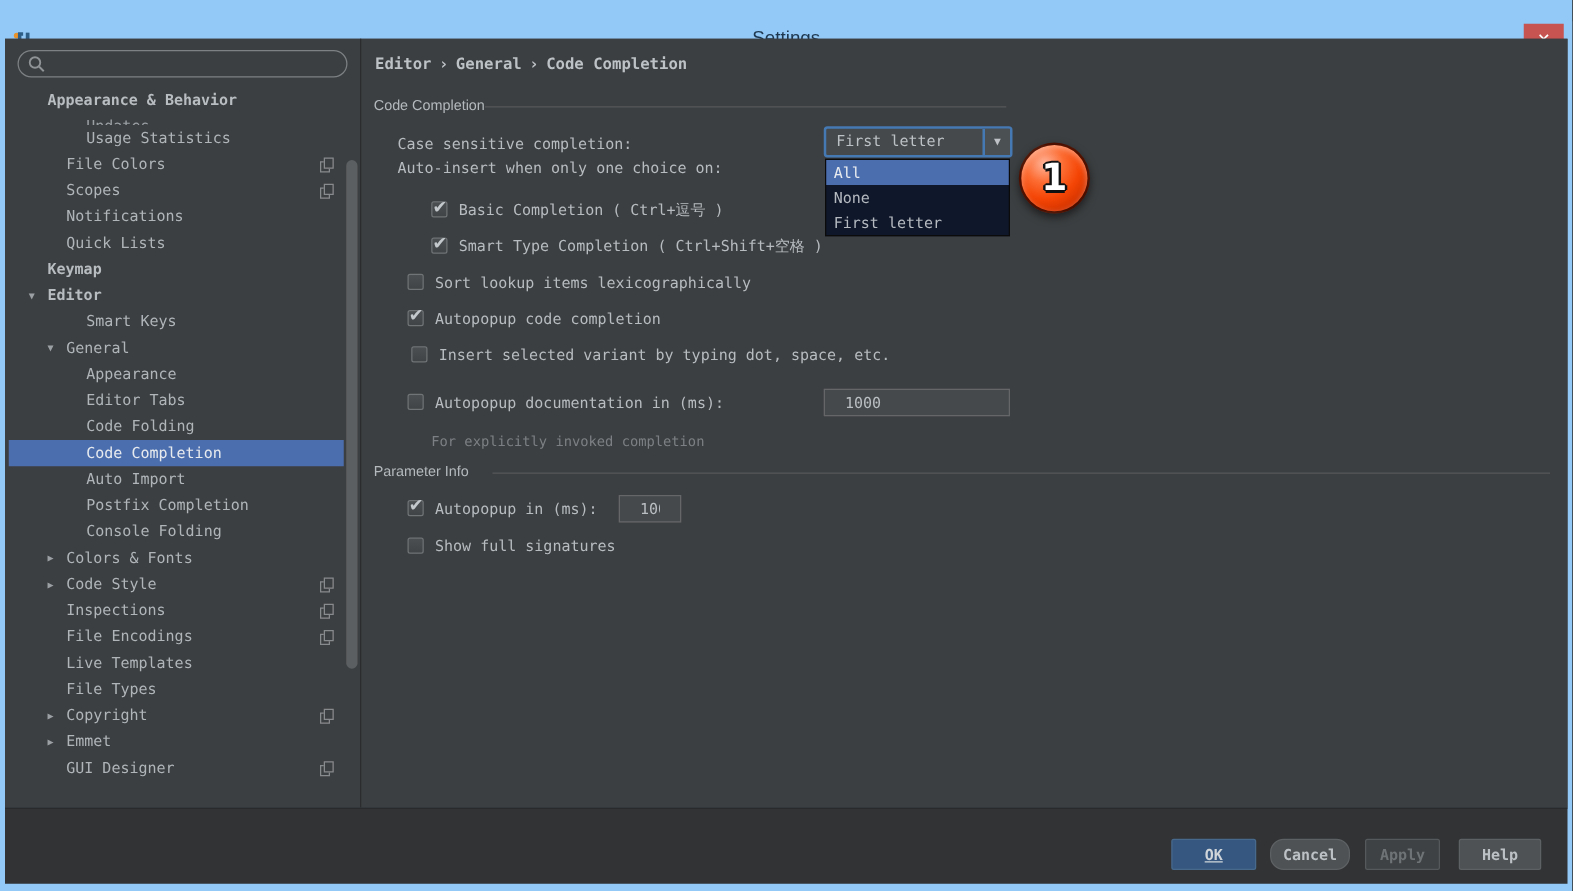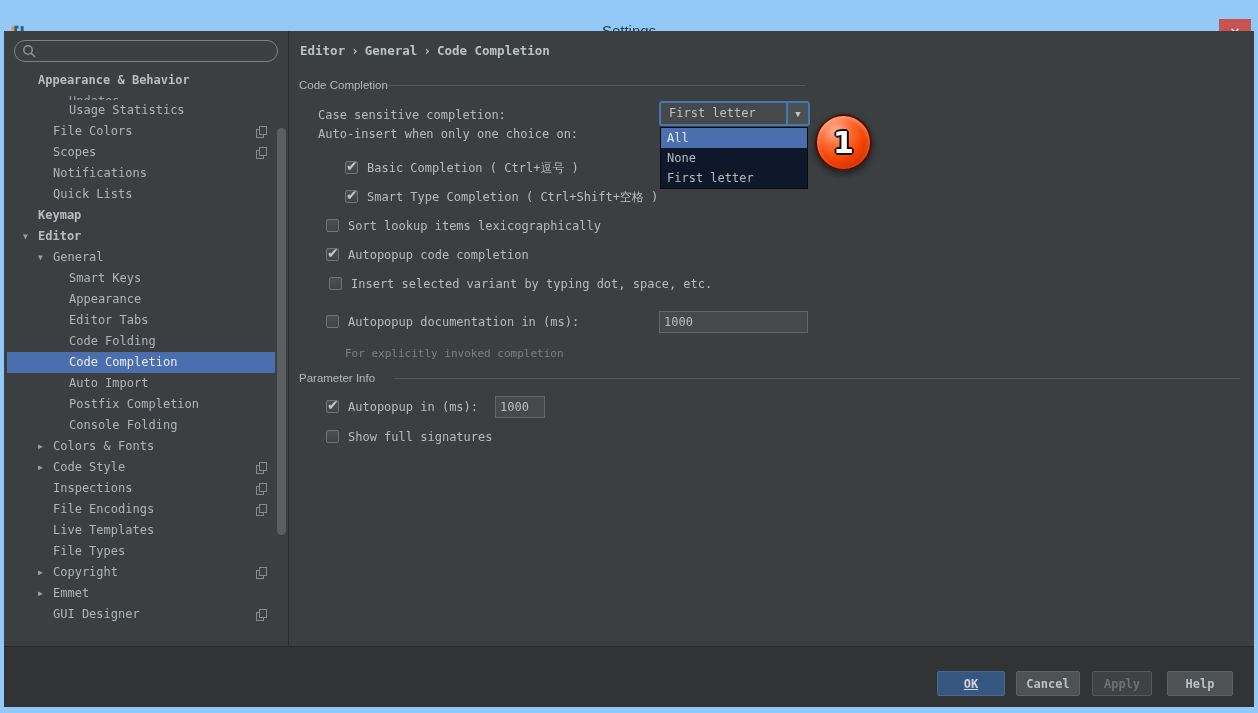--- a/index.html
+++ b/index.html
@@ -47,39 +47,39 @@
                font-size:11.5px;color:#b3b9bd;left:10px;}
   .group-line{position:absolute;height:1px;background:#55585a;}
   .mrow{position:absolute;height:22px;line-height:22px;font-size:12px;color:#b7bcc0;white-space:nowrap;}
   .cb{position:absolute;left:0;top:4px;width:13px;height:13px;background:linear-gradient(#4b4f51,#404446);
       border:1px solid #707476;border-radius:2px;cursor:pointer;}
   .cb.checked::after{content:"\2714";position:absolute;left:0;top:-7px;
       font-family:"DejaVu Sans",sans-serif;font-weight:bold;font-size:14px;color:#c3c8cc;}
   .cb-lbl{margin-left:22px;}
   .note{font-size:11px;color:#7c8084;}
   .tfield{position:absolute;height:22px;background:#45494b;border:1px solid #646668;color:#b9bec2;
-          font-family:"DejaVu Sans Mono","Liberation Mono",monospace;font-size:12px;padding:0 4px;}
+          font-family:"DejaVu Sans Mono","Liberation Mono",monospace;font-size:12px;padding:0 16px;}
   
   .combo{position:absolute;left:370px;top:70px;width:151px;height:25px;background:#45494b;
          border:2px solid #4579b4;border-radius:3px;cursor:pointer;}
   .combo-value{position:absolute;left:8px;top:0;line-height:21px;font-size:12px;color:#bcc1c5;}
   .combo-arrow{position:absolute;right:0;top:0;bottom:0;width:22px;border-left:2px solid #4579b4;
                background:#4b5052;color:#bfc3c7;font-size:9px;display:flex;align-items:center;justify-content:center;}
   .popup{position:absolute;left:371px;top:96px;width:148px;background:#0f172a;border:1px solid #0b0b0b;}
   .opt{height:20px;line-height:20px;padding-left:6px;font-size:12px;color:#b5bac0;cursor:pointer;}
   .opt.hl{background:#4b6eaf;color:#e9ecef;}
   
   .footer{position:absolute;left:4px;top:646px;width:1250px;height:61px;background:#313335;border-top:1px solid #272829;}
   .fbtn{position:absolute;top:24px;height:25px;border-radius:2px;text-align:center;
         font-family:"DejaVu Sans Mono","Liberation Mono",monospace;font-size:12px;font-weight:bold;
         color:#bcc1c5;background:#4e5254;border:1px solid #5e6163;cursor:pointer;padding:0;}
   .fbtn.primary{background:#365880;border-color:#47698c;color:#d0d5d9;}
   .fbtn.disabled{background:#3f4244;border-color:#56595b;color:#6e7376;}
   .btn-ok{left:933px;width:68px;text-decoration:underline;}
-  .btn-cancel{left:1012px;width:64px;}
+  .btn-cancel{left:1012px;width:64px;border-radius:11px;}
   .btn-apply{left:1088px;width:60px;}
   .btn-help{left:1163px;width:66px;}
   
   .badge{position:absolute;left:815px;top:114px;width:57px;height:57px;border-radius:50%;
          background:radial-gradient(circle at 35% 28%, #ffb49a 0%, #fc6b31 30%, #f44505 55%, #d73500 75%, #a82500 100%);
          border:2px solid rgba(50,8,0,0.85);
          box-shadow:0 3px 7px rgba(0,0,0,0.55), inset 0 2px 5px rgba(255,255,255,0.45);
          display:flex;align-items:center;justify-content:center;}
   .badge-num{font-family:"DejaVu Sans",sans-serif;font-weight:bold;font-size:30px;color:#fff;
          text-shadow:-2px 0 #111,2px 0 #111,0 -2px #111,0 2px #111,-1px -1px #111,1px 1px #111,-1px 1px #111,1px -1px #111;}
@@ -113,22 +113,22 @@
       <div class="tree" id="tree">
           <div class="trow lvl1 bold"><span class="tlabel">Appearance &amp; Behavior</span></div>
           <div class="trow lvl3 clipped"><span class="tlabel">Updates</span></div>
           <div class="trow lvl3"><span class="tlabel">Usage Statistics</span></div>
           <div class="trow lvl2"><span class="tlabel">File Colors</span><span class="shared"></span></div>
           <div class="trow lvl2"><span class="tlabel">Scopes</span><span class="shared"></span></div>
           <div class="trow lvl2"><span class="tlabel">Notifications</span></div>
           <div class="trow lvl2"><span class="tlabel">Quick Lists</span></div>
           <div class="trow lvl1 bold"><span class="tlabel">Keymap</span></div>
           <div class="trow lvl1 bold"><span class="arrow">▼</span><span class="tlabel">Editor</span></div>
+          <div class="trow lvl3"><span class="tlabel">Smart Keys</span></div>
           <div class="trow lvl2"><span class="arrow">▼</span><span class="tlabel">General</span></div>
-          <div class="trow lvl3"><span class="tlabel">Smart Keys</span></div>
           <div class="trow lvl3"><span class="tlabel">Appearance</span></div>
           <div class="trow lvl3"><span class="tlabel">Editor Tabs</span></div>
           <div class="trow lvl3"><span class="tlabel">Code Folding</span></div>
           <div class="trow lvl3 selected"><span class="tlabel">Code Completion</span></div>
           <div class="trow lvl3"><span class="tlabel">Auto Import</span></div>
           <div class="trow lvl3"><span class="tlabel">Postfix Completion</span></div>
           <div class="trow lvl3"><span class="tlabel">Console Folding</span></div>
           <div class="trow lvl2"><span class="arrow">▶</span><span class="tlabel">Colors &amp; Fonts</span></div>
           <div class="trow lvl2"><span class="arrow">▶</span><span class="tlabel">Code Style</span><span class="shared"></span></div>
           <div class="trow lvl2"><span class="tlabel">Inspections</span><span class="shared"></span></div>

